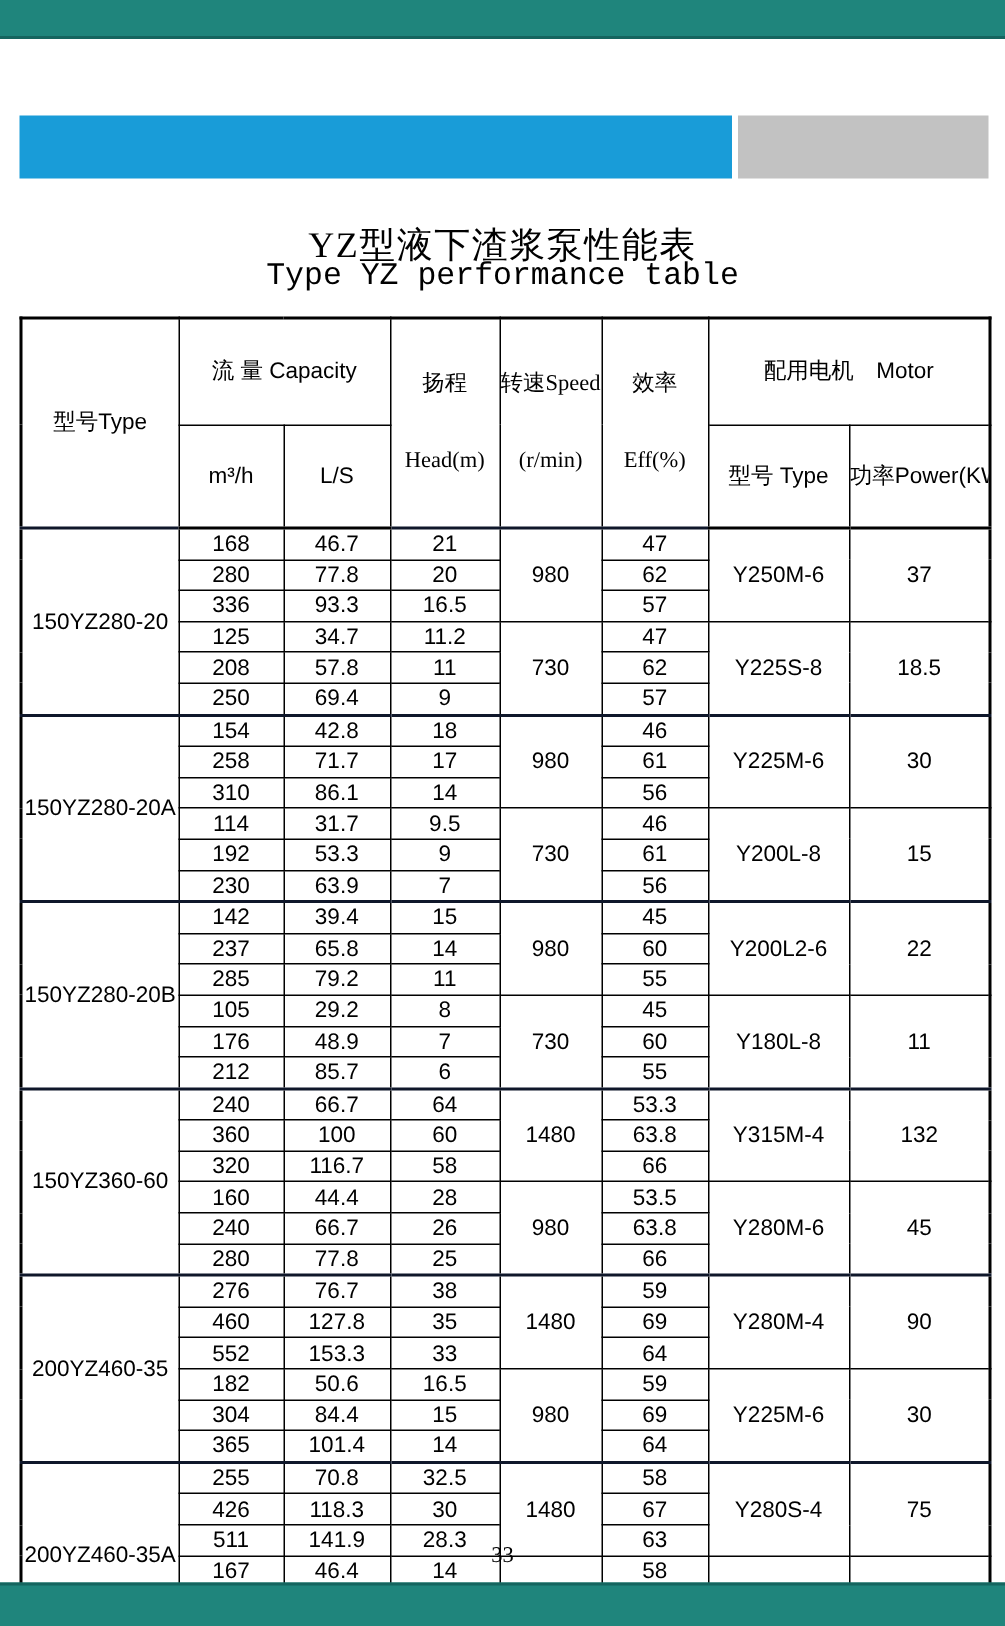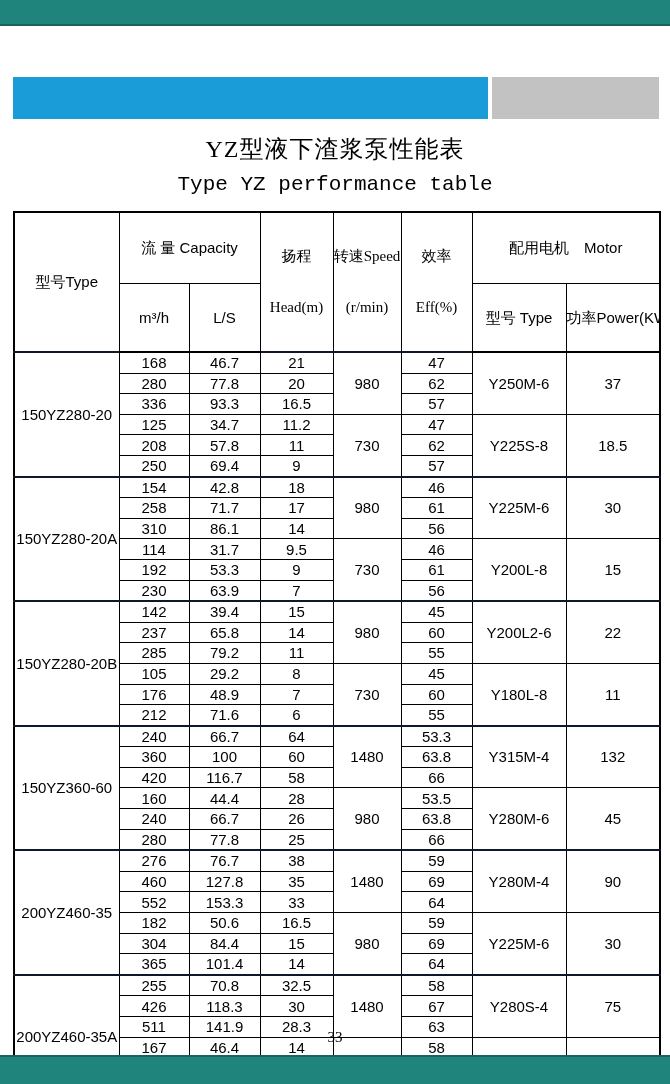--- a/index.html
+++ b/index.html
@@ -14,21 +14,21 @@
   }
   .blue-bar {
     position:absolute; left:13px; top:77px; width:475px; height:42px;
     background:var(--blue,#199CD8);
   }
   .gray-bar {
     position:absolute; left:492px; top:77px; width:167px; height:42px;
     background:var(--gray,#C2C2C2);
   }
   .title-zh {
-    position:absolute; left:0; top:133px; width:670px; text-align:center;
+    position:absolute; left:0; top:147px; width:670px; text-align:center;
     font-family:"Liberation Serif","DejaVu Serif",serif;
     font-size:24px; letter-spacing:1px; white-space:pre;
   }
   .title-en {
     position:absolute; left:0; top:173px; width:670px; text-align:center;
     font-family:"Liberation Mono","DejaVu Sans Mono",monospace;
     font-size:21px; white-space:pre;
   }
   table.perf {
     position:absolute; left:13px; top:211px; width:646px;
@@ -227,42 +227,42 @@
           <td rowspan="3">11</td>
         </tr>
         <tr>
           <td>176</td>
           <td>48.9</td>
           <td>7</td>
           <td>60</td>
         </tr>
         <tr>
           <td>212</td>
-          <td>71.6</td>
+          <td>85.7</td>
           <td>6</td>
           <td>55</td>
         </tr>
         <tr class="group-start">
           <td rowspan="6" class="pump-type-cell">150YZ360-60</td>
           <td>240</td>
           <td>66.7</td>
           <td>64</td>
           <td rowspan="3">1480</td>
           <td>53.3</td>
           <td rowspan="3">Y315M-4</td>
           <td rowspan="3">132</td>
         </tr>
         <tr>
           <td>360</td>
           <td>100</td>
           <td>60</td>
           <td>63.8</td>
         </tr>
         <tr>
-          <td>420</td>
+          <td>320</td>
           <td>116.7</td>
           <td>58</td>
           <td>66</td>
         </tr>
         <tr>
           <td>160</td>
           <td>44.4</td>
           <td>28</td>
           <td rowspan="3">980</td>
           <td>53.5</td>

